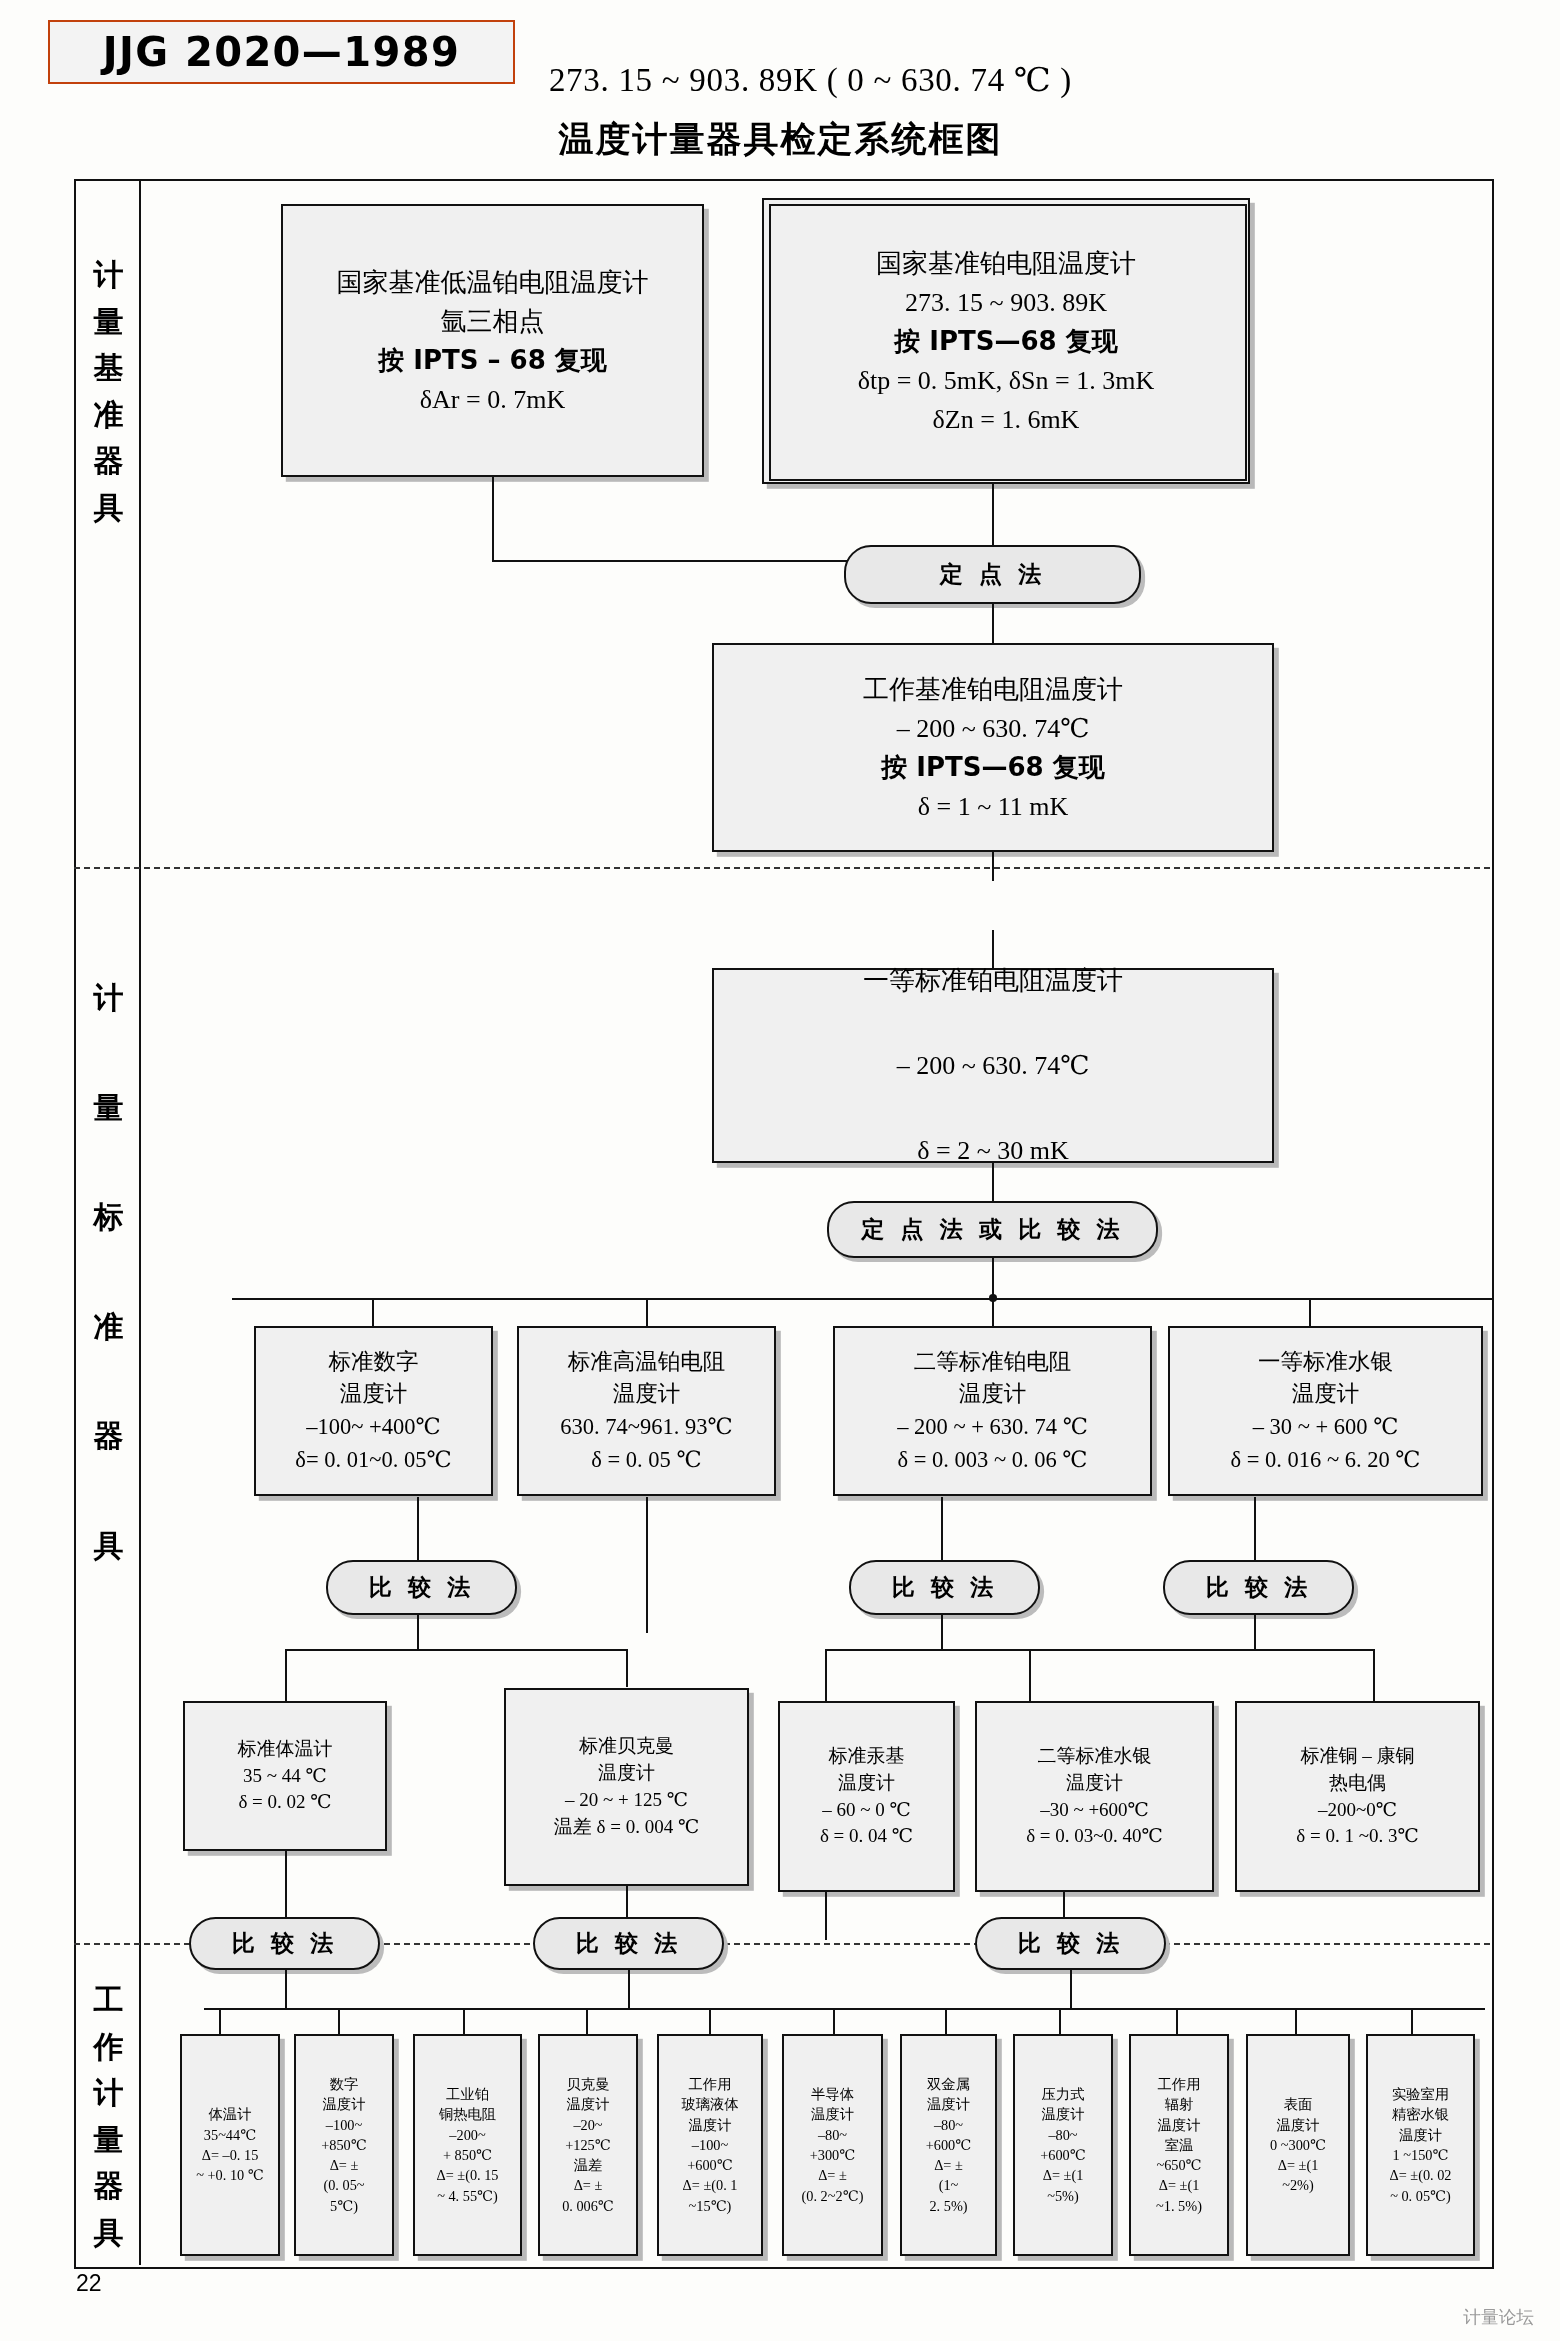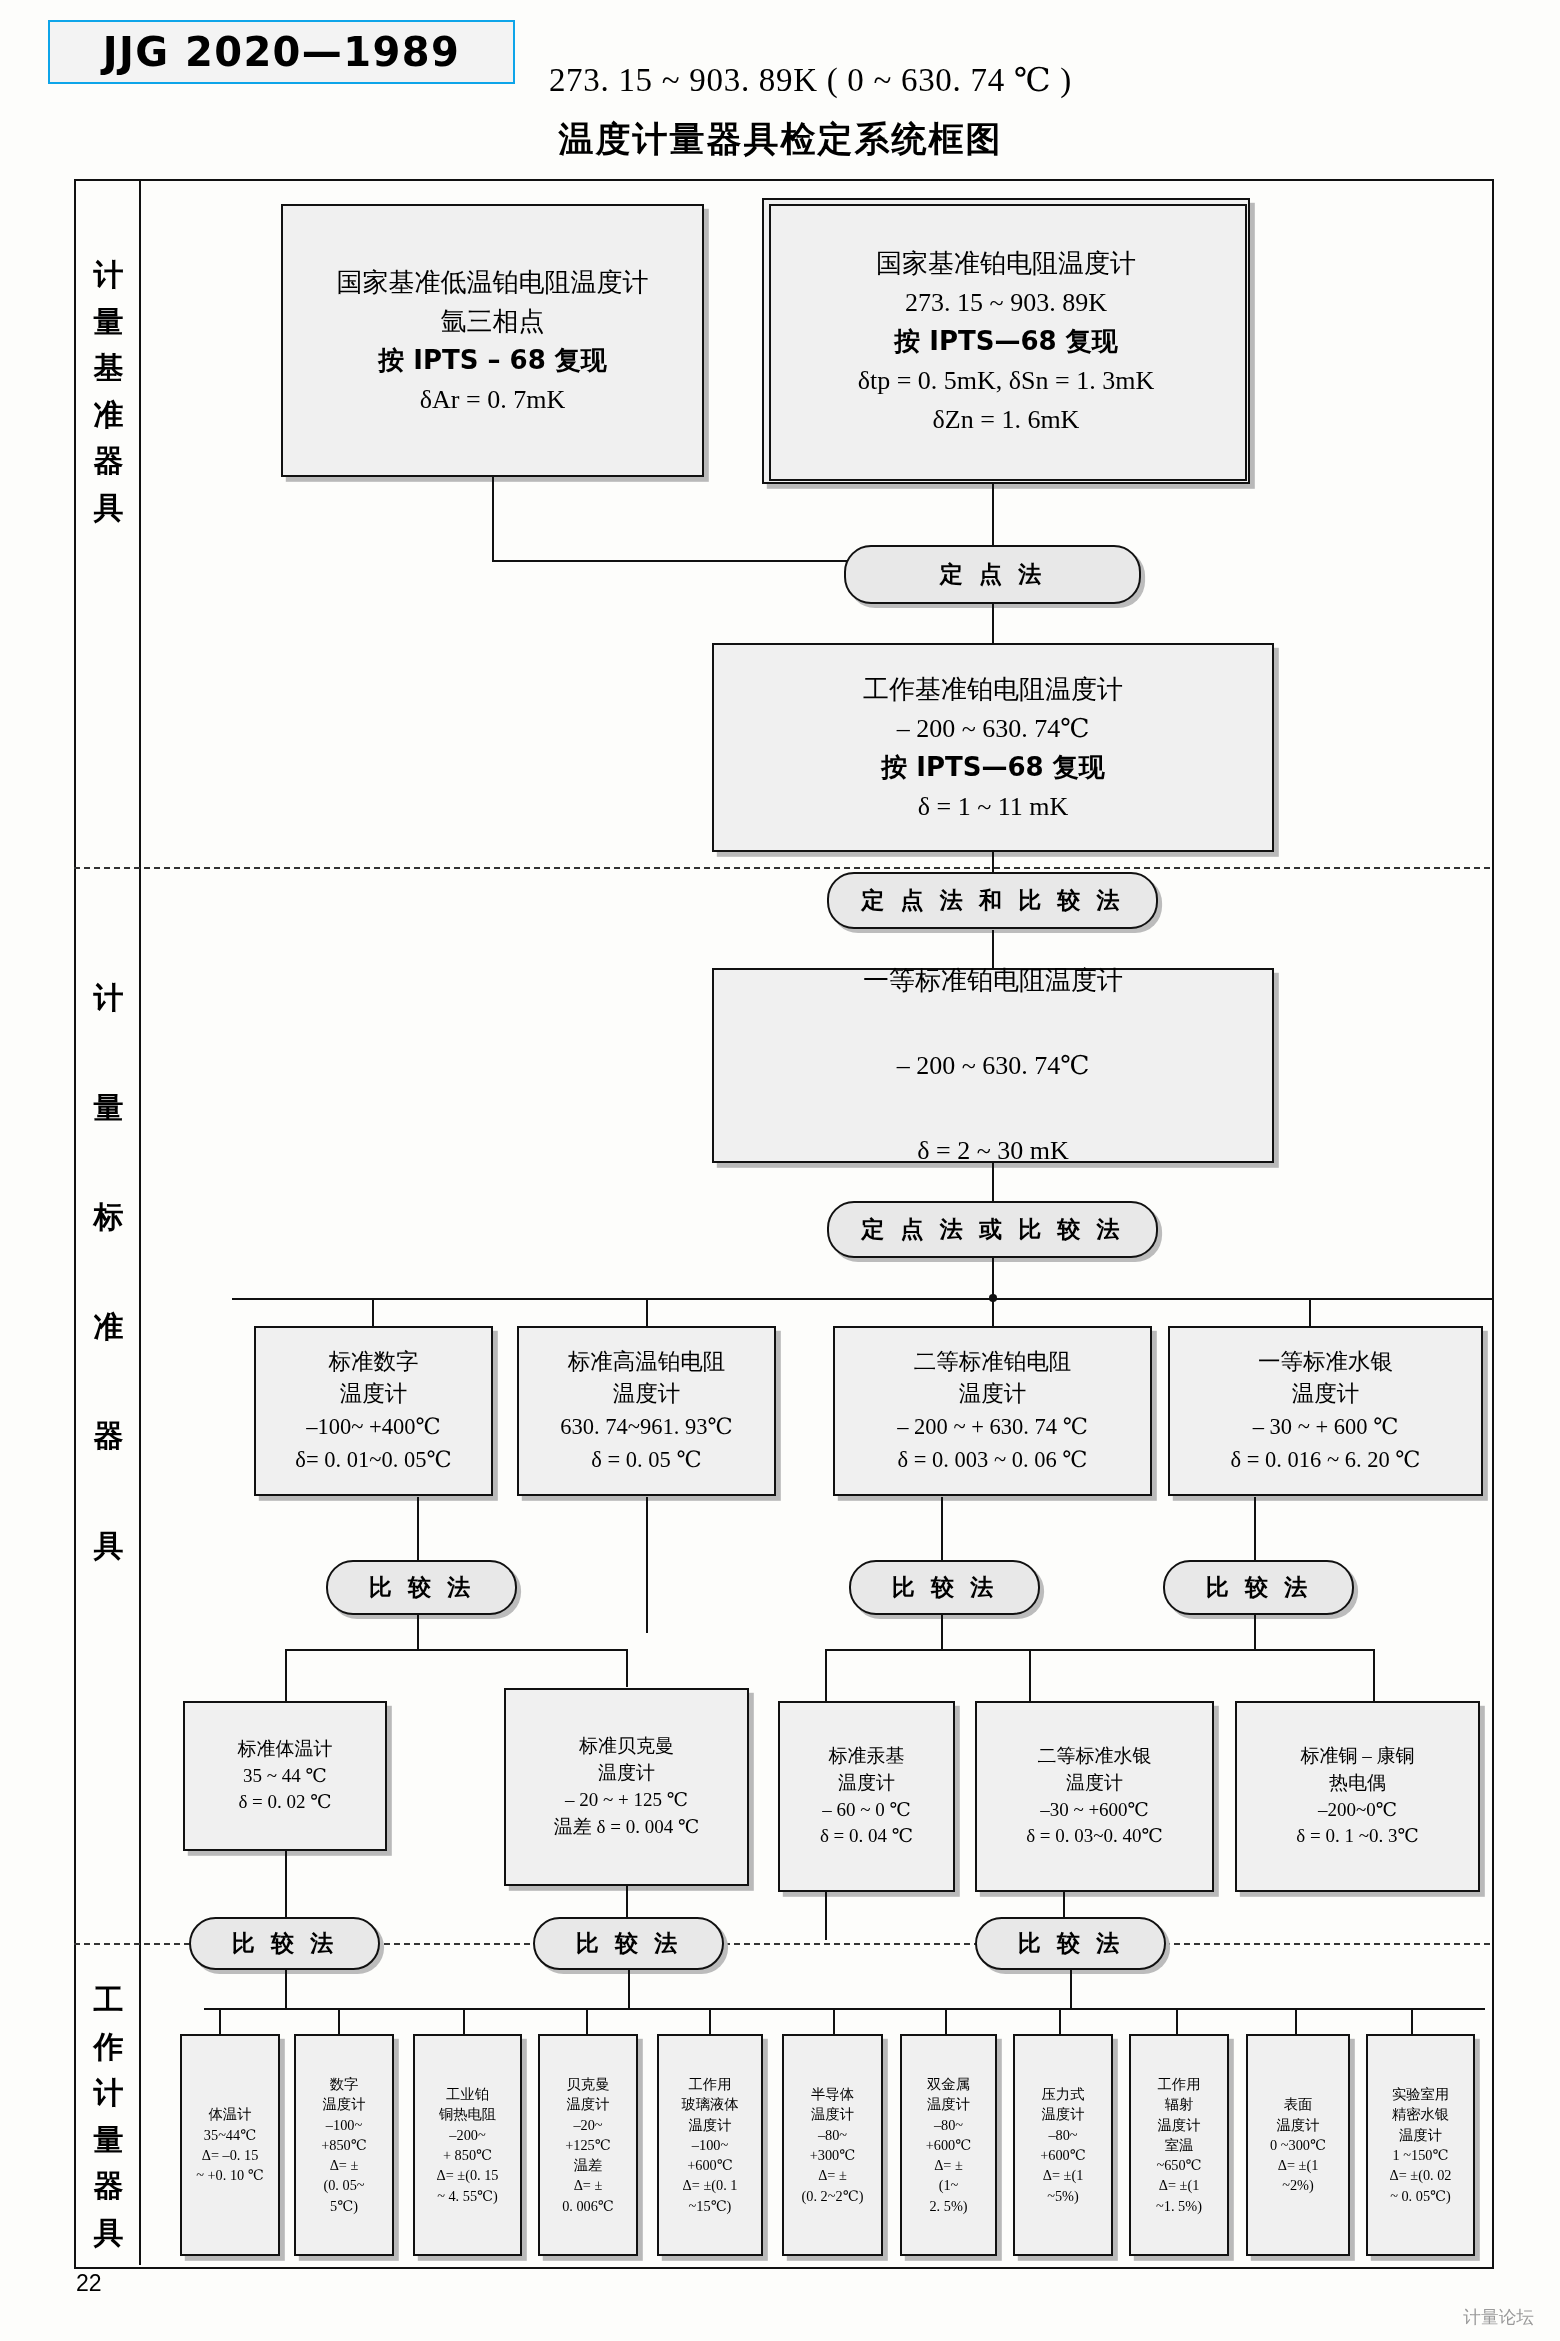--- a/index.html
+++ b/index.html
@@ -6,21 +6,21 @@
   body{
     font-family:"Liberation Serif","DejaVu Serif",serif;
     width:1561px;height:2342px;position:relative;overflow:hidden;
     color:#000;
   }
   .page{position:absolute;inset:0;background:#fdfdfb;}
 
   
   .std-code{
     position:absolute;left:48px;top:20.4px;width:463px;height:60px;
-    border:2px solid #0ea5e9;background:#f3f3f3;
+    border:2px solid #c2410c;background:#f3f3f3;
     display:flex;align-items:center;justify-content:center;
     font-family:"DejaVu Sans","Liberation Sans",sans-serif;
     font-weight:bold;font-size:40px;letter-spacing:1.4px;
   }
   .range-line{
     position:absolute;left:0;top:60px;width:1561px;text-align:center;
     font-size:33px;letter-spacing:0.7px;padding-left:30px;
   }
   .main-title{
     position:absolute;left:0;top:116px;width:1561px;text-align:center;
@@ -152,21 +152,20 @@
 
   <div class="box big" style="left:712px;top:643px;width:562px;height:209px;">
     <span class="ln">工作基准铂电阻温度计</span>
     <span class="ln">– 200 ~ 630. 74℃</span>
     <span class="ln bold">按 IPTS—68 复现</span>
     <span class="ln">δ = 1 ~ 11  mK</span>
   </div>
 
   <div class="vline" style="left:992px;top:852px;height:29px;"></div>
 
-  <div class="pill" style="left:827px;top:872px;width:331px;height:57px;">定 点 法 和 比 较 法</div>
 
   <div class="vline" style="left:992px;top:930px;height:38px;"></div>
 
   <div class="box big" style="left:712px;top:968px;width:562px;height:195px;gap:46px;">
     <span class="ln">一等标准铂电阻温度计</span>
     <span class="ln">– 200 ~ 630. 74℃</span>
     <span class="ln">δ = 2 ~ 30  mK</span>
   </div>
 
   <div class="vline" style="left:992px;top:1163px;height:41px;"></div>

